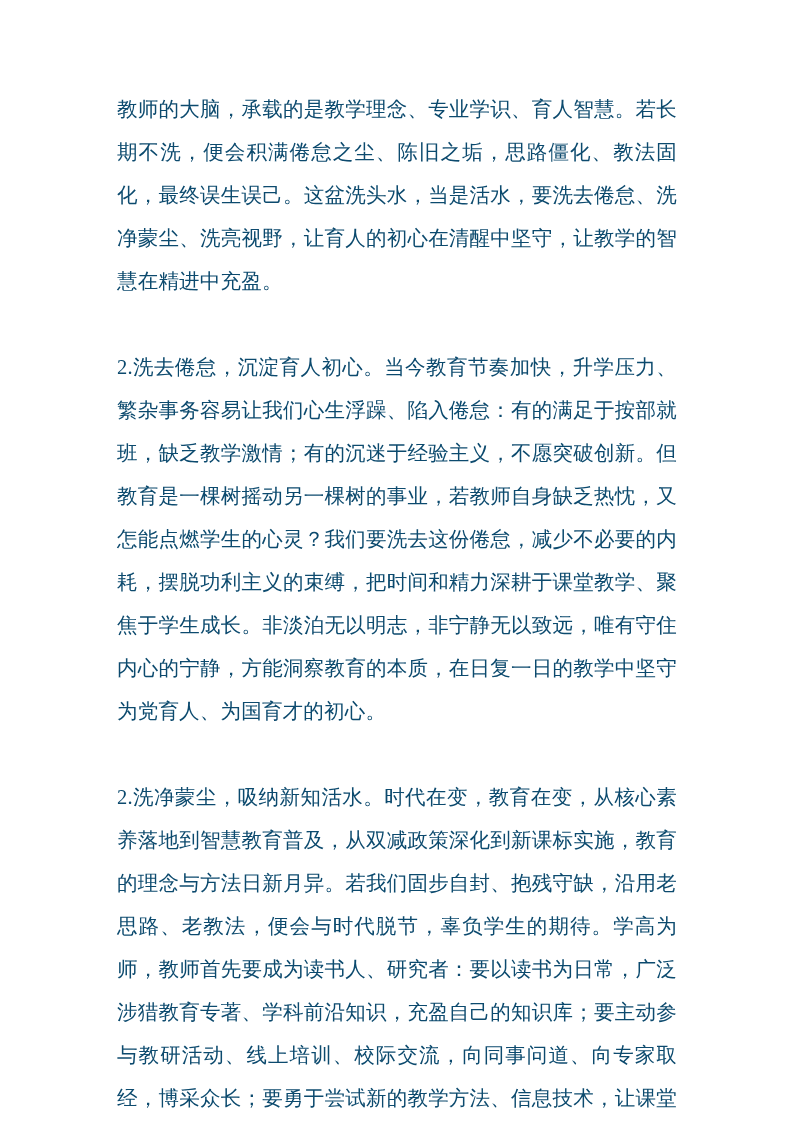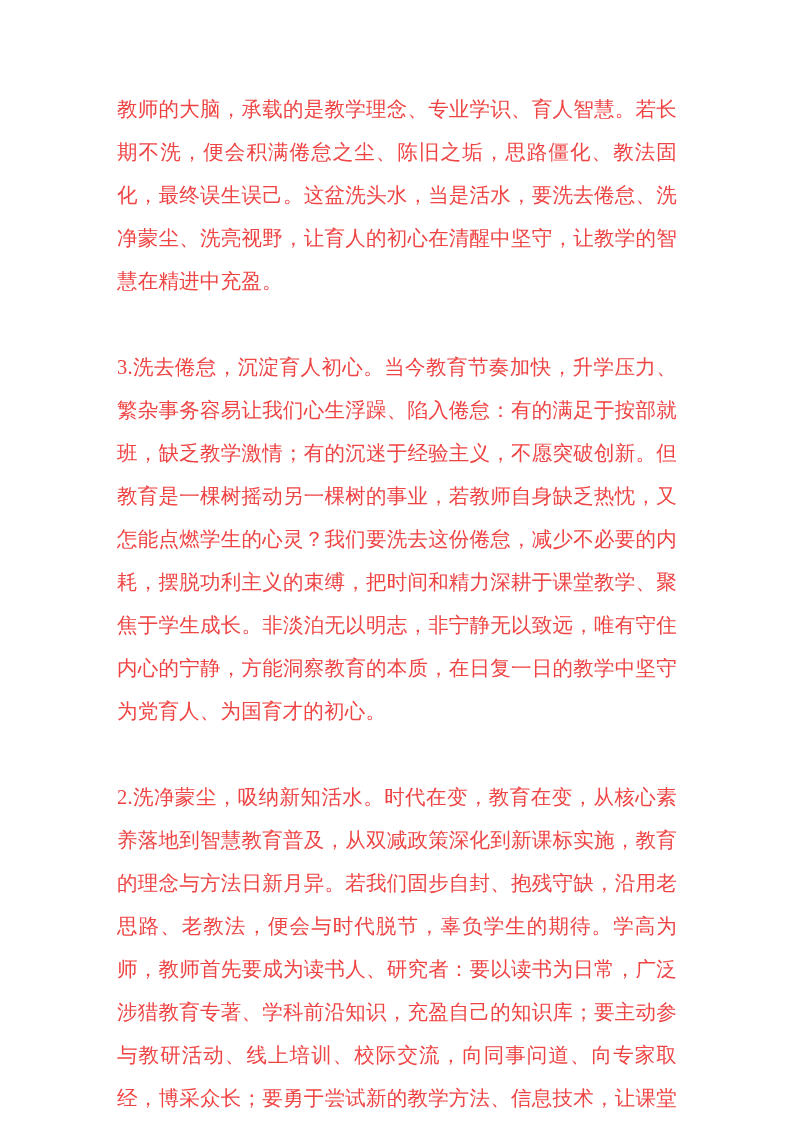--- a/index.html
+++ b/index.html
@@ -20,36 +20,36 @@
   }
   .page-content {
     position: absolute;
     left: 117px;
     top: 88px;
     width: 560px;
   }
   .para {
     font-size: 20.5px;
     line-height: 43px;
-    color: #ef4444;
+    color: #0c4a6e;
     text-align: justify;
     text-justify: inter-ideograph;
     margin: 0;
     letter-spacing: 0.2px;
     font-family: "Liberation Serif", "DejaVu Serif", serif;
   }
   .para + .para {
     margin-top: 43px;
   }
   .para-last {
     text-align: justify;
   }
 </style>
 </head>
 <body>
 
 <div class="page">
   <div class="page-content">
     <p class="para">教师的大脑，承载的是教学理念、专业学识、育人智慧。若长期不洗，便会积满倦怠之尘、陈旧之垢，思路僵化、教法固化，最终误生误己。这盆洗头水，当是活水，要洗去倦怠、洗净蒙尘、洗亮视野，让育人的初心在清醒中坚守，让教学的智慧在精进中充盈。</p>
-    <p class="para">3.洗去倦怠，沉淀育人初心。当今教育节奏加快，升学压力、繁杂事务容易让我们心生浮躁、陷入倦怠：有的满足于按部就班，缺乏教学激情；有的沉迷于经验主义，不愿突破创新。但教育是一棵树摇动另一棵树的事业，若教师自身缺乏热忱，又怎能点燃学生的心灵？我们要洗去这份倦怠，减少不必要的内耗，摆脱功利主义的束缚，把时间和精力深耕于课堂教学、聚焦于学生成长。非淡泊无以明志，非宁静无以致远，唯有守住内心的宁静，方能洞察教育的本质，在日复一日的教学中坚守为党育人、为国育才的初心。</p>
+    <p class="para">2.洗去倦怠，沉淀育人初心。当今教育节奏加快，升学压力、繁杂事务容易让我们心生浮躁、陷入倦怠：有的满足于按部就班，缺乏教学激情；有的沉迷于经验主义，不愿突破创新。但教育是一棵树摇动另一棵树的事业，若教师自身缺乏热忱，又怎能点燃学生的心灵？我们要洗去这份倦怠，减少不必要的内耗，摆脱功利主义的束缚，把时间和精力深耕于课堂教学、聚焦于学生成长。非淡泊无以明志，非宁静无以致远，唯有守住内心的宁静，方能洞察教育的本质，在日复一日的教学中坚守为党育人、为国育才的初心。</p>
     <p class="para para-last">2.洗净蒙尘，吸纳新知活水。时代在变，教育在变，从核心素养落地到智慧教育普及，从双减政策深化到新课标实施，教育的理念与方法日新月异。若我们固步自封、抱残守缺，沿用老思路、老教法，便会与时代脱节，辜负学生的期待。学高为师，教师首先要成为读书人、研究者：要以读书为日常，广泛涉猎教育专著、学科前沿知识，充盈自己的知识库；要主动参与教研活动、线上培训、校际交流，向同事问道、向专家取经，博采众长；要勇于尝试新的教学方法、信息技术，让课堂焕发新的生机。唯有持续学习、不断更新，才能让教学智慧源</p>
   </div>
 </div>
 
 </body></html>

